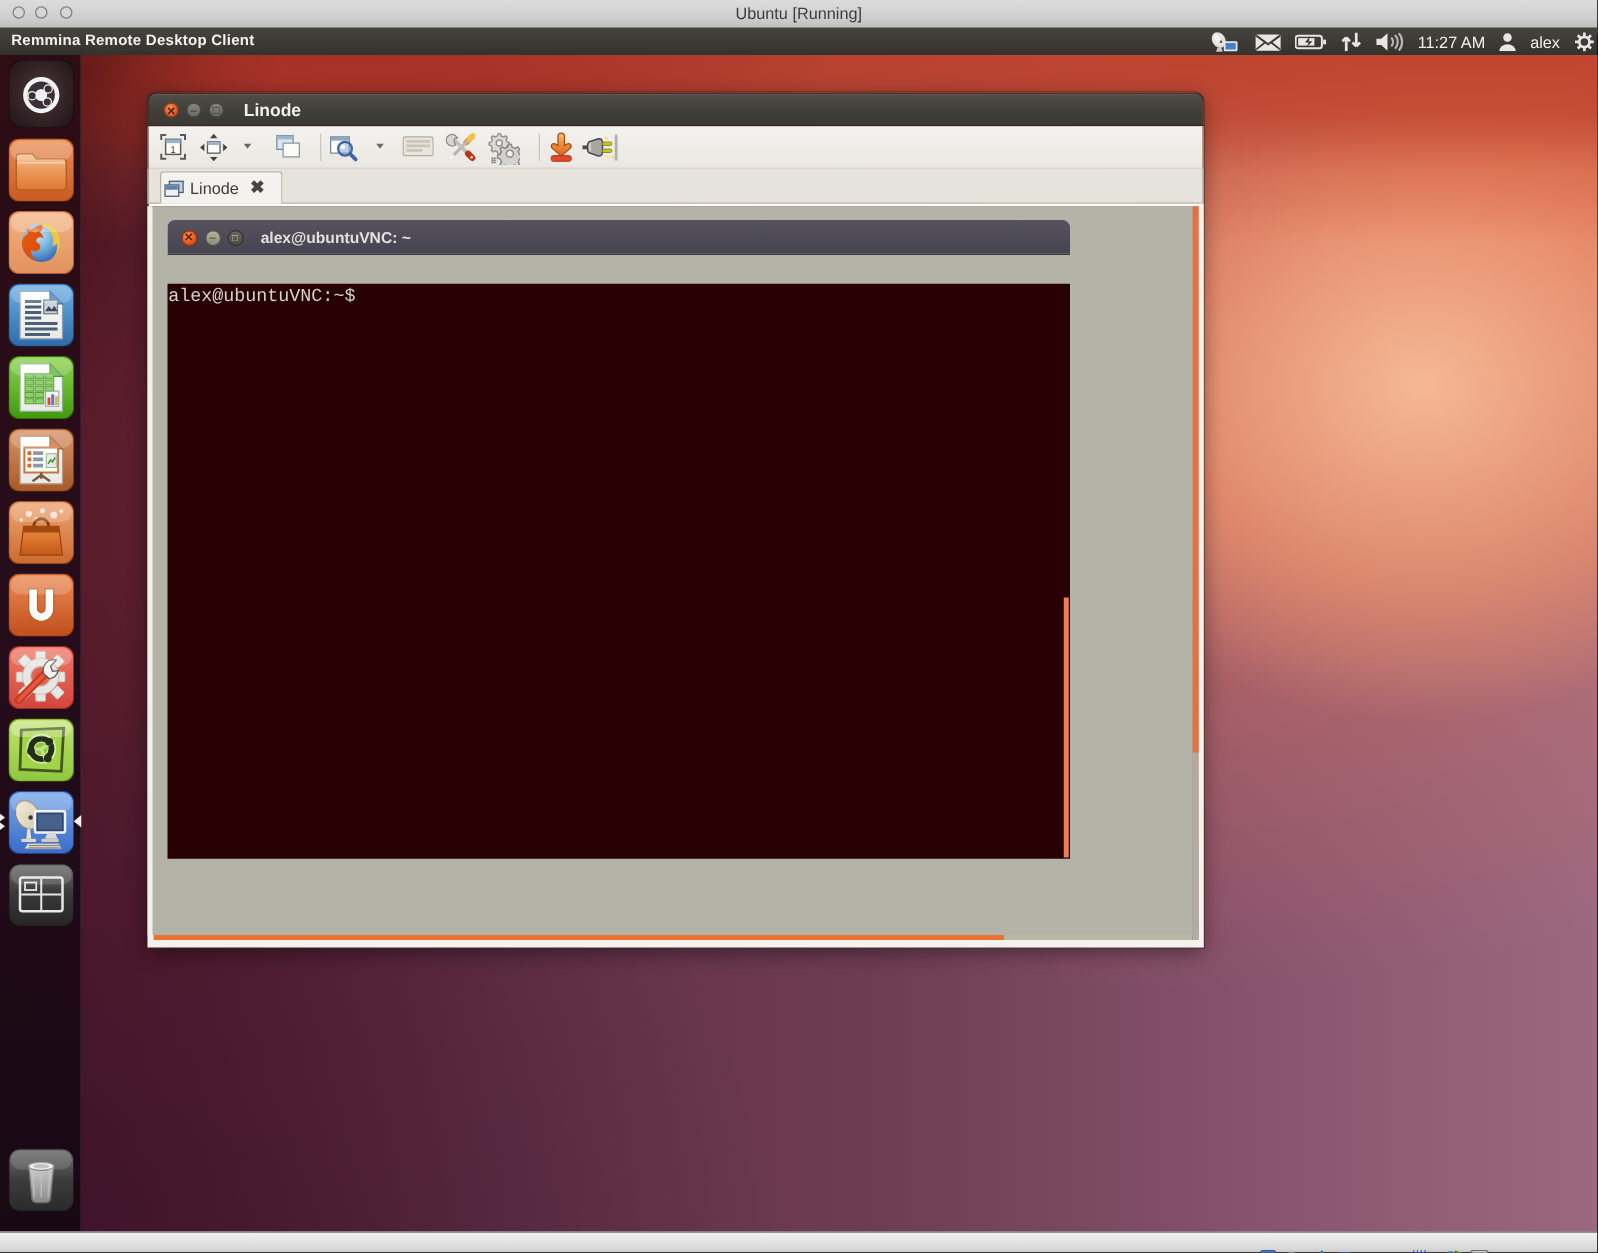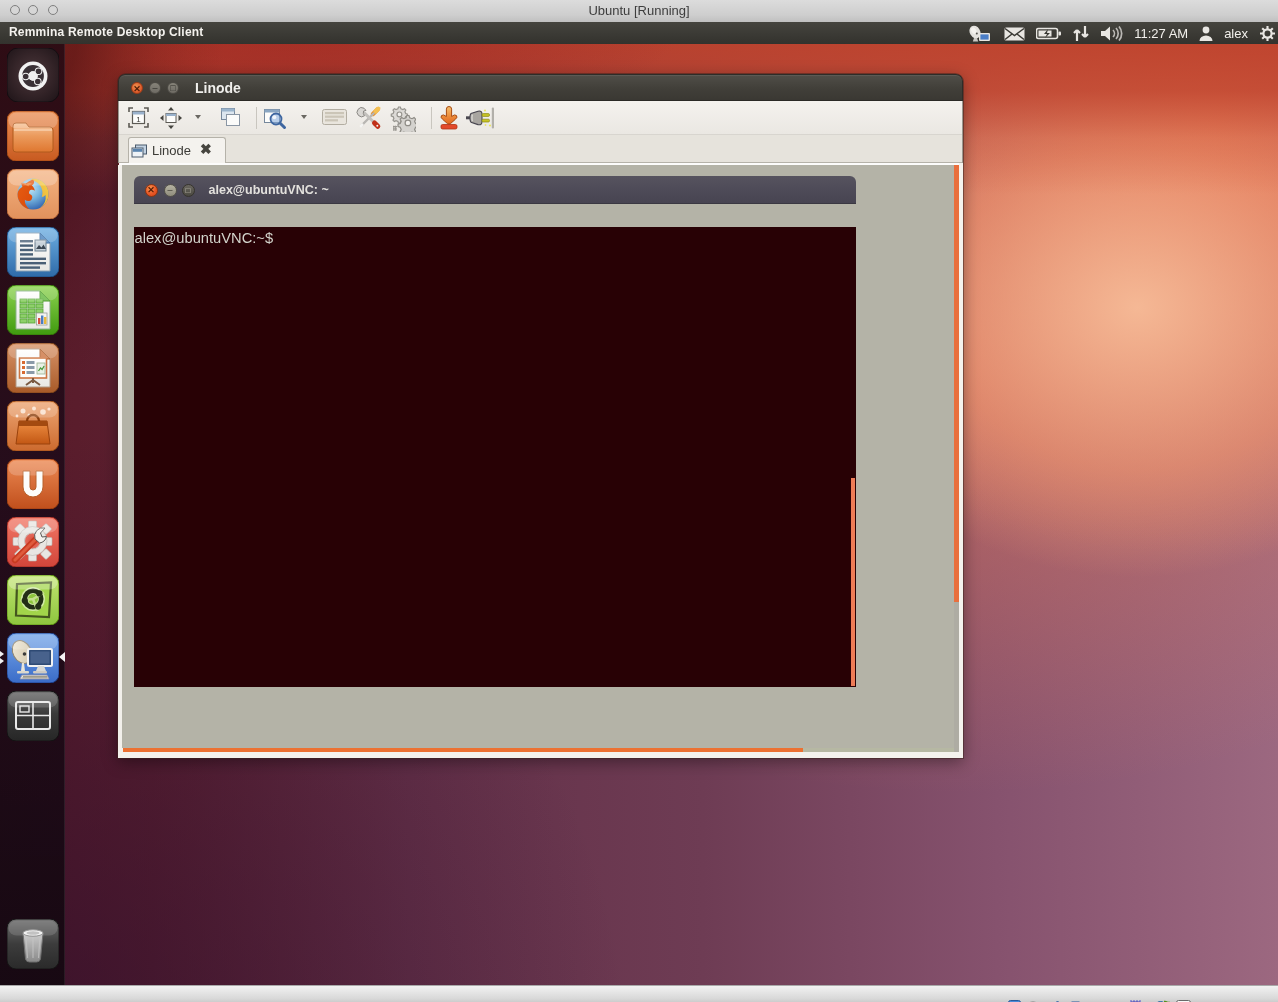--- a/index.html
+++ b/index.html
@@ -32,21 +32,21 @@
 .tab{position:absolute;left:9px;top:2px;width:98px;height:26px;background:#f4f2ee;border:1px solid #b5b2a9;border-bottom:none;border-radius:3px 3px 0 0;font-size:13px;color:#3c3b37}
 #rbody{position:absolute;left:0;top:91px;width:836px;height:583px;background:#b4b3a7;border-left:4.5px solid #f2f0eb}
 .wedge{position:absolute}
 #twin{position:absolute;left:11.5px;top:11px;width:722px;height:511px}
 #ttitle{position:absolute;left:0;top:0;width:100%;height:28px;border-radius:6px 6px 0 0;background:linear-gradient(180deg,#56535f 0%,#4b4855 70%,#474451 100%);border-bottom:1px solid #3a3842}
 #ttitle .t{position:absolute;left:75px;top:7px;font-size:12.5px;font-weight:bold;color:#e3e1dd}
 .tbtn{position:absolute;top:8px;width:13px;height:13px;border-radius:50%}
 #tmenu{position:absolute;left:0;top:28px;width:100%;height:23px;background:#46434f;font-size:12px;color:#c9c6c1}
 #tmenu span{position:absolute;top:4px}
 #tbody{position:absolute;left:0;top:51px;width:100%;height:460px;background:#280105}
-#tbody .prompt{position:absolute;left:1px;top:3px;font-family:Liberation Sans, sans-serif;font-size:14.7px;color:#d2d3cb}
+#tbody .prompt{position:absolute;left:1px;top:3px;font-family:Liberation Mono, monospace;font-size:14.7px;color:#d2d3cb}
 .oline{position:absolute;background:#ee7c57}
 #vbar{position:absolute;left:0;top:985px;width:1278px;height:17px;background:linear-gradient(180deg,#f2f2f2,#d8d8d8 80%,#cccccc);border-top:1px solid #a9a9a9}
 #vbar .icons{position:absolute;right:28px;top:0;height:29px;display:flex;align-items:flex-end;gap:5px}
 #vbar .lbl{font-size:12px;color:#111}
 .tile svg{display:block}
 .larrow{position:absolute;width:0;height:0}
 #rclose{background:radial-gradient(circle at 40% 35%,#f0914e,#e0602f 60%,#cc4a20);border:1px solid #a03c16;color:#4e1d08;font-weight:bold;font-size:9px;line-height:12px;text-align:center}
 #rmin,#rmax{background:linear-gradient(180deg,#868379,#6e6b64);border:1px solid #4c4a44;color:#2e2d28;font-size:9px;text-align:center;line-height:10px}
 #tclose{background:radial-gradient(circle at 38% 32%,#f89850,#e85626 55%,#cf4414);border:1px solid #8f3510;color:#551c06;font-weight:bold;font-size:9px;text-align:center;line-height:11px}
 #tmin{background:linear-gradient(180deg,#b5b2a2,#8f8c7c);border:1px solid #55534a;color:#3a382f;font-size:9px;text-align:center;line-height:10px}

